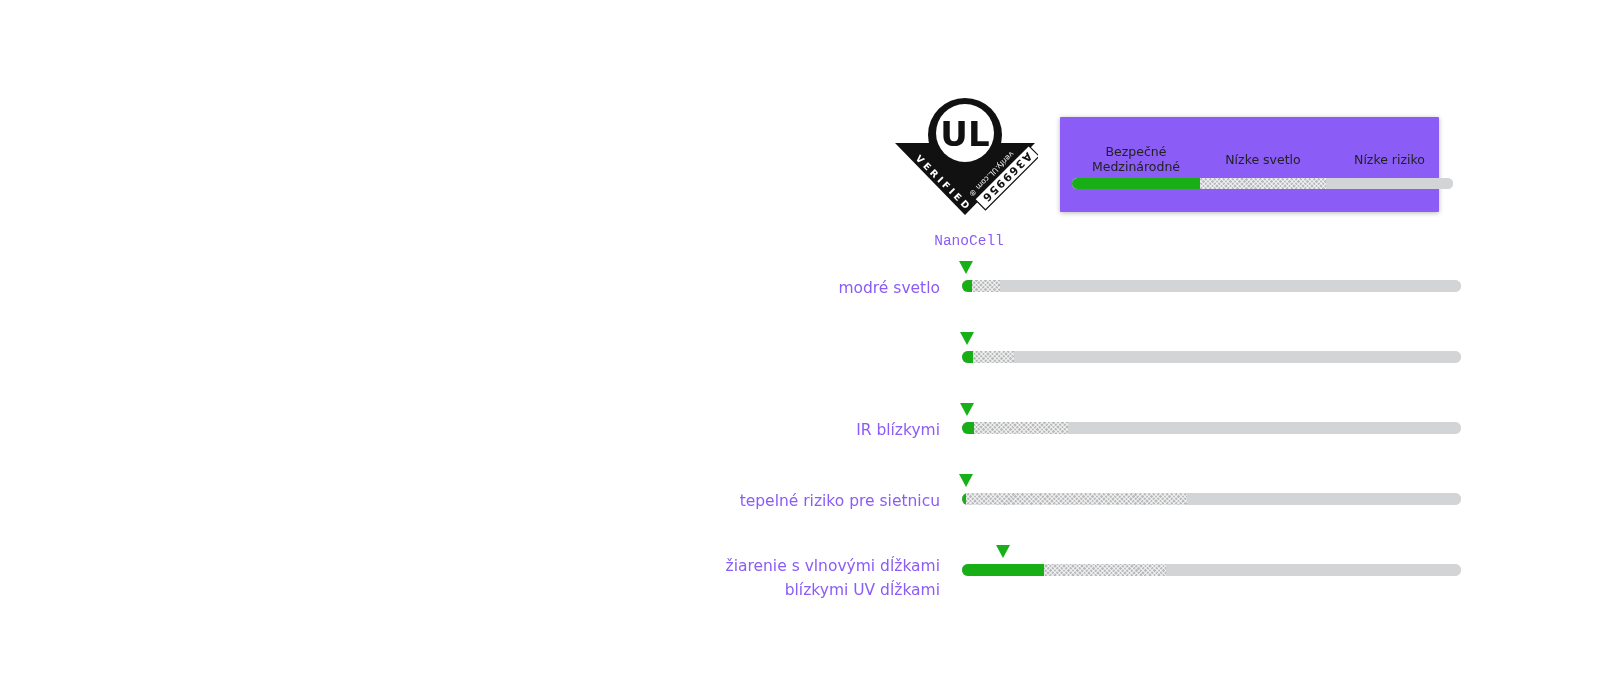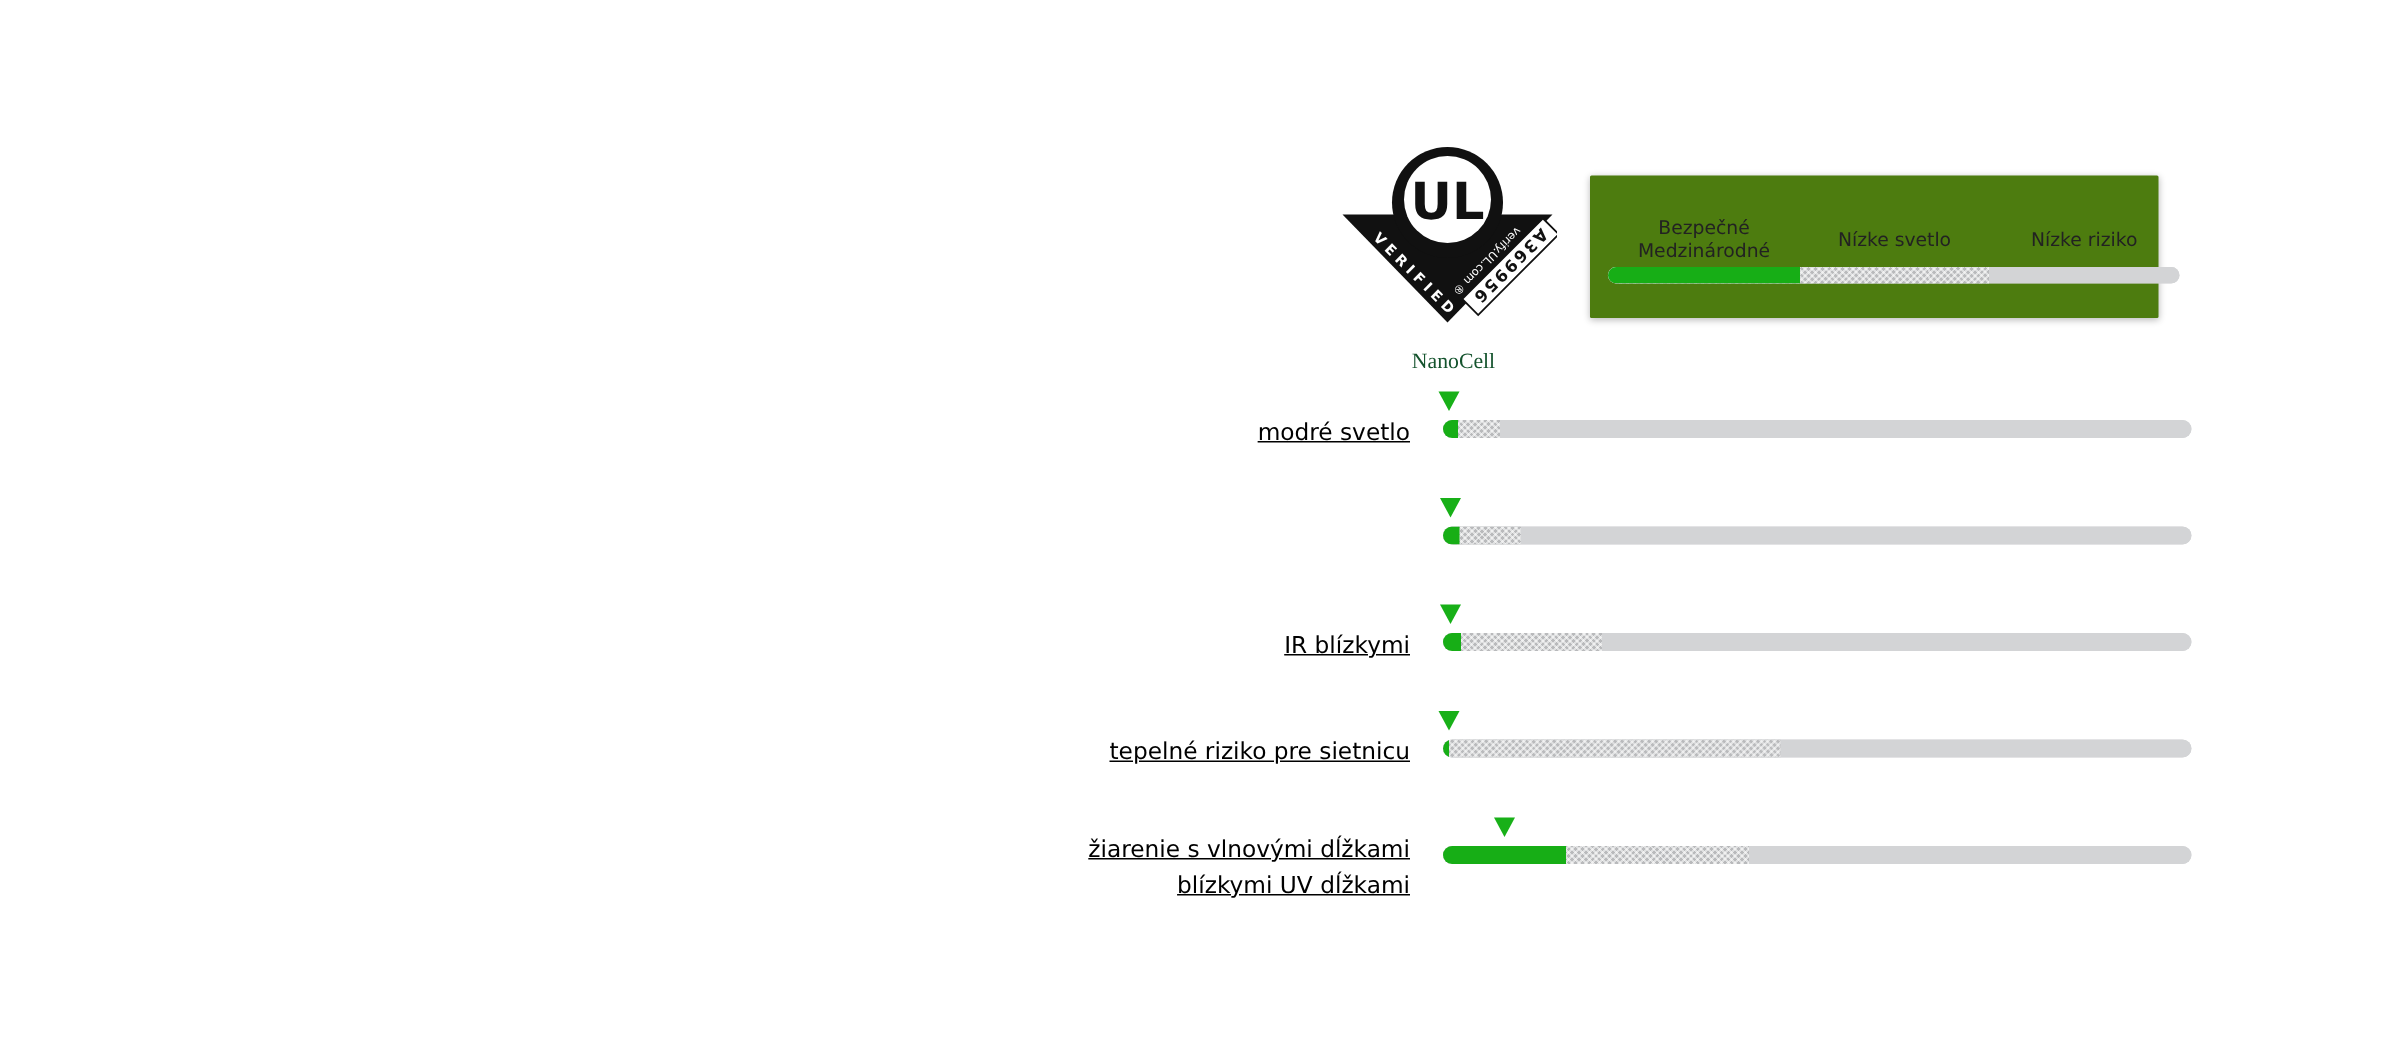--- a/index.html
+++ b/index.html
@@ -24,21 +24,21 @@
     height: 125px;
   }
 
   
   #legend-card {
     position: absolute;
     left: 1060px;
     top: 117px;
     width: 379px;
     height: 95px;
-    background: #4d7c0f;
+    background: #8b5cf6;
     box-shadow: 0 1px 5px rgba(0,0,0,0.28);
     border-radius: 1px;
   }
   #legend-labels {
     position: absolute;
     left: 12px;
     top: 22px;
     width: 381px;
     height: 40px;
   }
@@ -79,41 +79,40 @@
   .seg-grey   { background: #d3d4d6; }
 
   
   #series-title {
     position: absolute;
     left: 905px;
     top: 233px;
     width: 128px;
     text-align: center;
     font-size: 14.5px;
-    color: #14532d;
-    font-family: Liberation Serif, serif;
+    color: #8b5cf6;
+    font-family: Liberation Mono, monospace;
   }
 
   
   .row {
     position: absolute;
     left: 0;
     width: 1600px;
     height: 20px;
   }
   .row .label {
     position: absolute;
     left: 640px;
     width: 300px;
     text-align: right;
     font-size: 15.5px;
-    color: #000000;
+    color: #8b5cf6;
     line-height: 24px;
     font-family: "DejaVu Sans", sans-serif;
-    text-decoration: underline;
   }
   .row .track {
     position: absolute;
     left: 962px;
     width: 499px;
     height: 12px;
     border-radius: 7px;
     overflow: hidden;
     background: #d3d4d6;
   }

